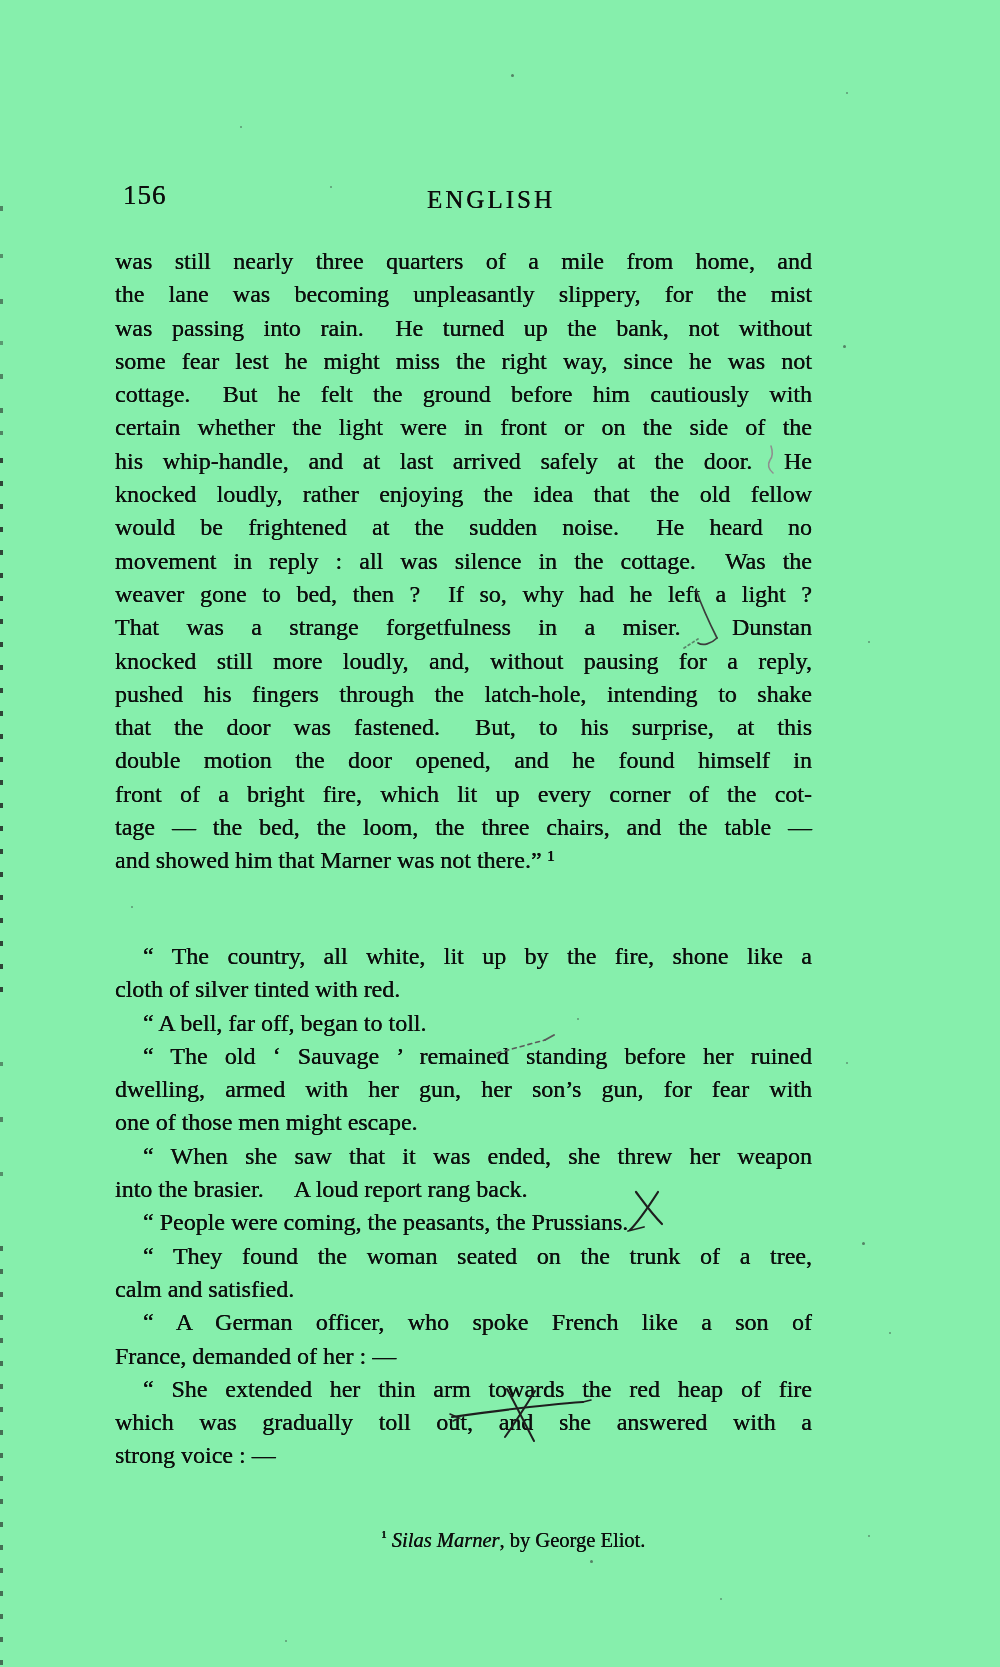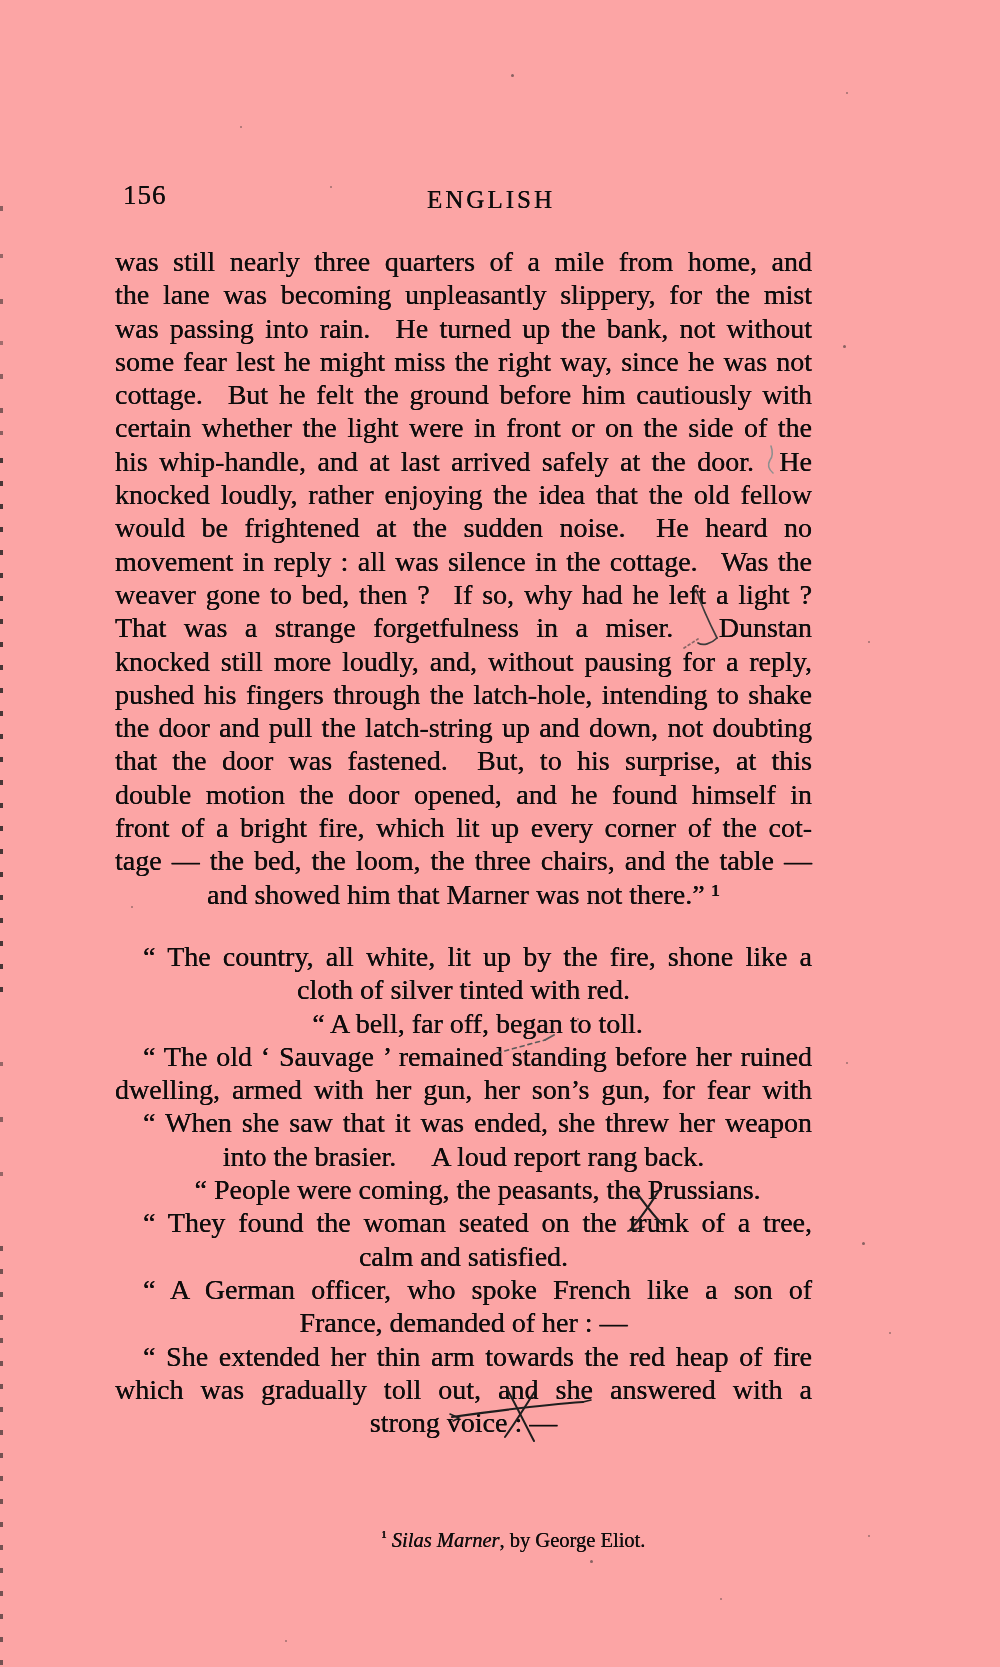--- a/index.html
+++ b/index.html
@@ -1,19 +1,19 @@
 <!DOCTYPE html>
 <html><head>
 <meta charset="utf-8">
 <style>
   html,body{margin:0;padding:0;background:#e8e8e6;}
   .page{
     position:relative;
     width:1000px;height:1667px;
-    background:#fca5a5;
+    background:#86efac;
     overflow:hidden;
     font-family:"Liberation Serif","DejaVu Serif",serif;
     color:#0d0d0d;
   }
   
   .page .txt{ text-shadow:0 0 .5px rgba(0,0,0,.85), .35px 0 0 rgba(0,0,0,.35); }
 
   .header-row{
     position:absolute;left:115px;top:180px;width:697px;height:34px;
   }
@@ -22,25 +22,25 @@
     font-size:27px;letter-spacing:1px;
   }
   .running-title{
     position:absolute;left:0;right:0;top:6px;
     text-align:center;padding-left:55px;
     font-size:25px;letter-spacing:3px;
   }
 
   .textblock{
     position:absolute;left:115px;width:697px;
-    font-size:28px;line-height:33.3px;
+    font-size:24px;line-height:33.3px;
   }
   #body1{top:245px;}
   #body2{top:940px;font-family:Liberation Serif, serif;}
-  .line{white-space:pre-wrap;text-align:center;}
+  .line{white-space:pre-wrap;}
   .line.j{text-align:justify;text-align-last:justify;}
   .line.ind{text-indent:28px;}
 
   .footnote{
     position:absolute;left:115px;top:1528px;width:697px;
     text-align:center;padding-left:50px;
     font-size:20.5px;
   }
   .footnote .it{font-style:italic;}
   .footnote .marker{font-size:17px;vertical-align:4px;}
@@ -75,34 +75,34 @@
       <div class="line j">cottage.  But he felt the ground before him cautiously with</div>
       <div class="line j">certain whether the light were in front or on the side of the</div>
       <div class="line j">his whip-handle, and at last arrived safely at the door.  He</div>
       <div class="line j">knocked loudly, rather enjoying the idea that the old fellow</div>
       <div class="line j">would be frightened at the sudden noise.  He heard no</div>
       <div class="line j">movement in reply : all was silence in the cottage.  Was the</div>
       <div class="line j">weaver gone to bed, then ?  If so, why had he left a light ?</div>
       <div class="line j">That was a strange forgetfulness in a miser.  Dunstan</div>
       <div class="line j">knocked still more loudly, and, without pausing for a reply,</div>
       <div class="line j">pushed his fingers through the latch-hole, intending to shake</div>
-      <div class="line j">the door and pull the latch-string up and down, not doubting</div>
       <div class="line j">that the door was fastened.  But, to his surprise, at this</div>
       <div class="line j">double motion the door opened, and he found himself in</div>
       <div class="line j">front of a bright fire, which lit up every corner of the cot-</div>
       <div class="line j">tage — the bed, the loom, the three chairs, and the table —</div>
       <div class="line">and showed him that Marner was not there.” ¹</div>
     </div>
 
   <div class="textblock txt" id="body2">
       <div class="line j ind">“ The country, all white, lit up by the fire, shone like a</div>
       <div class="line">cloth of silver tinted with red.</div>
       <div class="line ind">“ A bell, far off, began to toll.</div>
       <div class="line j ind">“ The old ‘ Sauvage ’ remained standing before her ruined</div>
       <div class="line j">dwelling, armed with her gun, her son’s gun, for fear with</div>
+      <div class="line">one of those men might escape.</div>
       <div class="line j ind">“ When she saw that it was ended, she threw her weapon</div>
       <div class="line">into the brasier.  A loud report rang back.</div>
       <div class="line ind">“ People were coming, the peasants, the Prussians.</div>
       <div class="line j ind">“ They found the woman seated on the trunk of a tree,</div>
       <div class="line">calm and satisfied.</div>
       <div class="line j ind">“ A German officer, who spoke French like a son of</div>
       <div class="line">France, demanded of her : —</div>
       <div class="line j ind">“ She extended her thin arm towards the red heap of fire</div>
       <div class="line j">which was gradually toll out, and she answered with a</div>
       <div class="line">strong voice : —</div>

